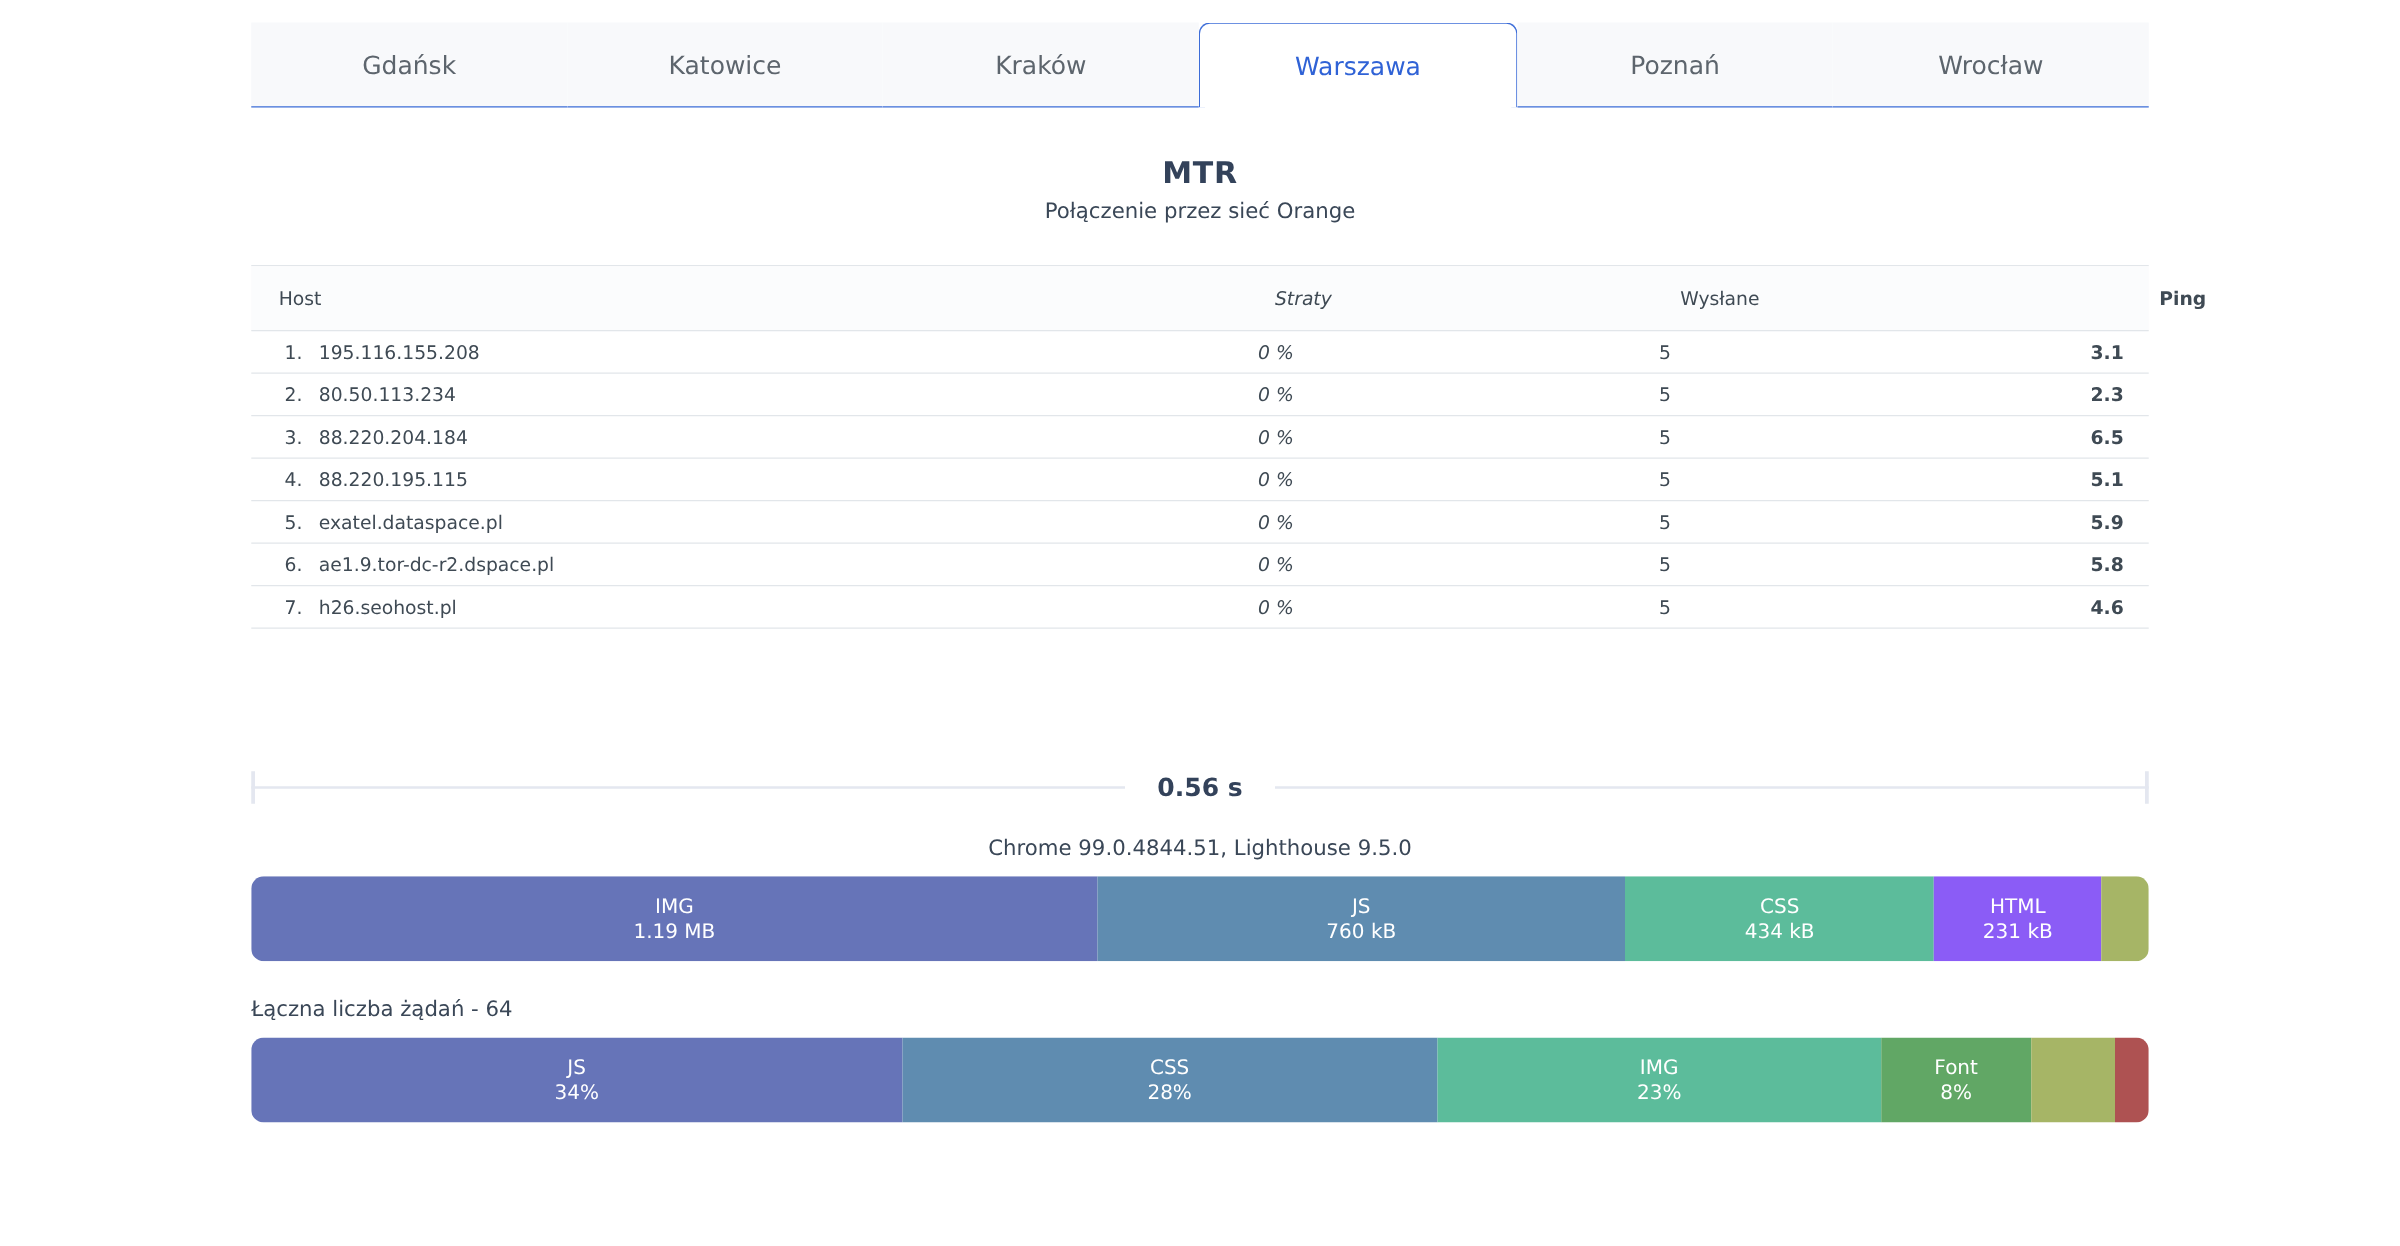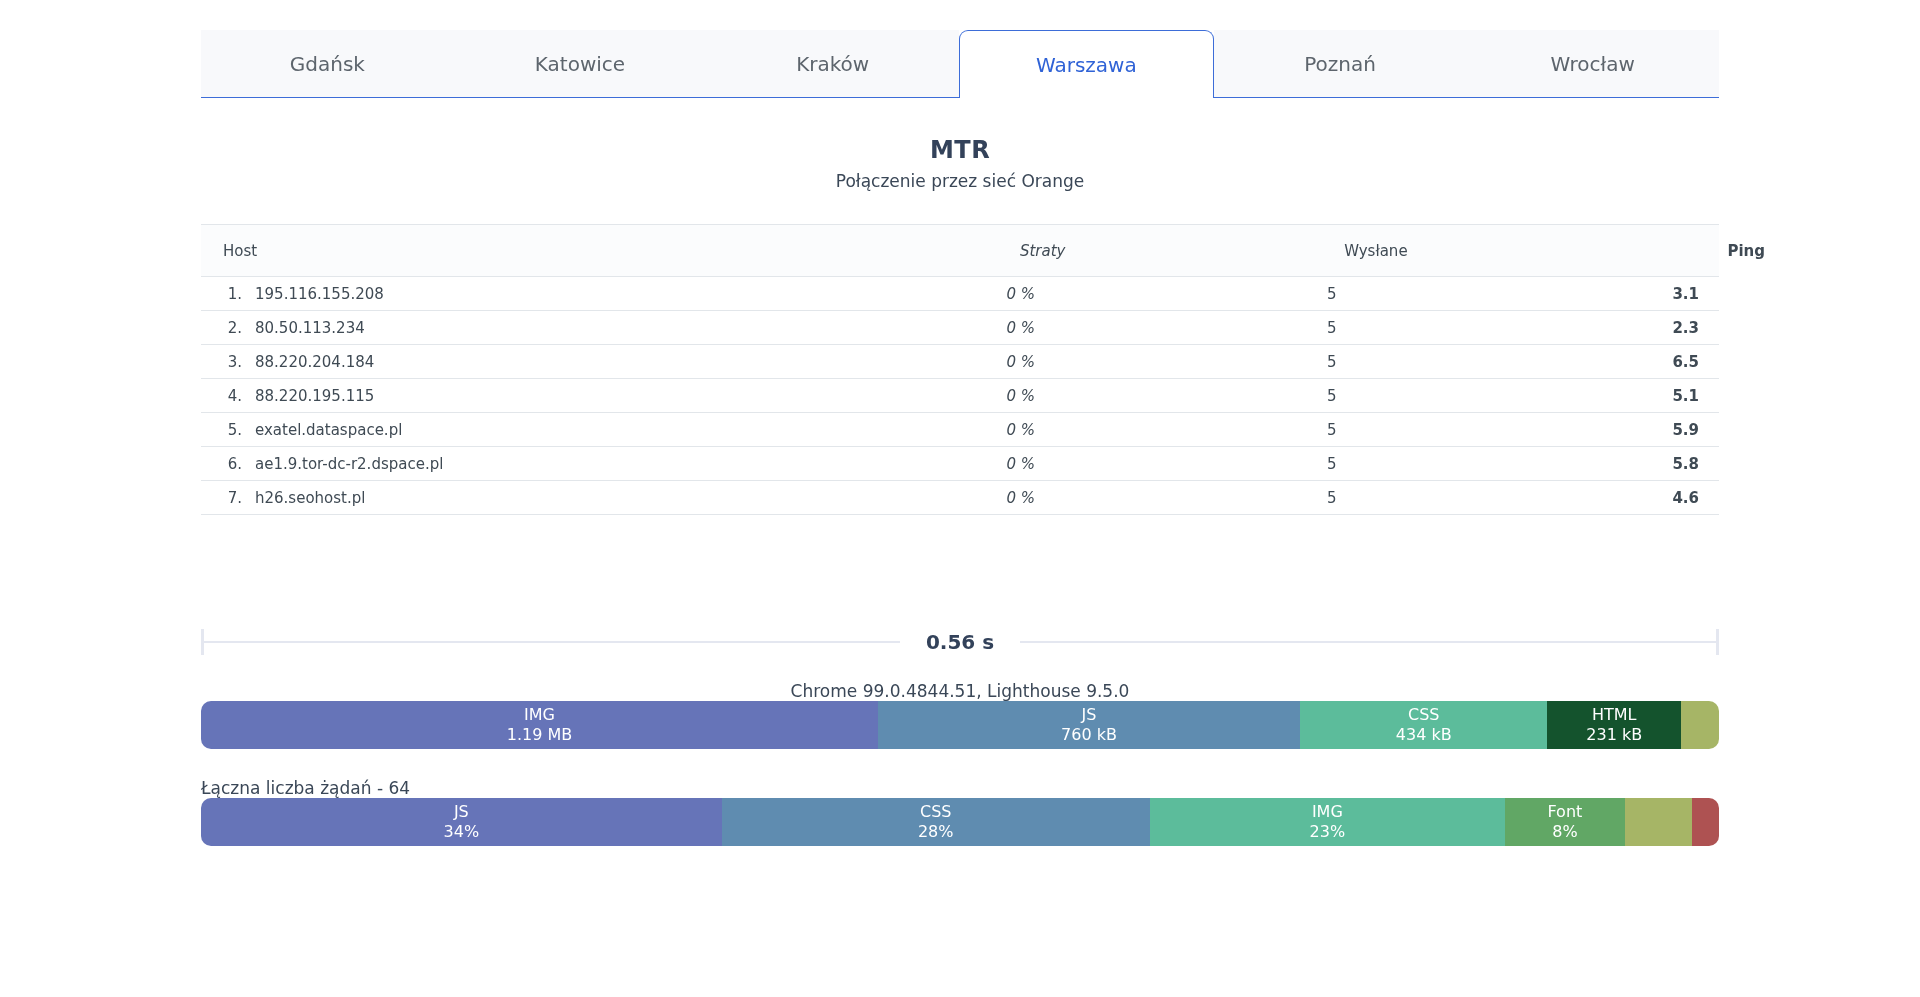--- a/index.html
+++ b/index.html
@@ -4,21 +4,21 @@
 <style>
   * { box-sizing: border-box; margin: 0; padding: 0; }
   html, body { background: #ffffff; }
   body {
     font-family: "DejaVu Sans", "Liberation Sans", sans-serif;
     color: #3a4757;
     width: 1920px;
     height: 997px;
     overflow: hidden;
   }
-  .container { width: 1518px; margin: 0 auto; padding-top: 30px; }
+  .container { width: 1518px; margin: 0 auto; padding-top: 18px; }
 
   
   .tabs { display: flex; }
   .tab {
     flex: 1 1 0;
     height: 68px;
     display: flex; align-items: center; justify-content: center;
     font-size: 20px;
     color: #5d656d;
     background: #f8f9fb;
@@ -60,21 +60,21 @@
     position: relative; z-index: 1; display: inline-block;
     background: #ffffff; padding: 3px 26px 0 26px;
     font-size: 20px; font-weight: 700; color: #33425a;
   }
   .timeline-label { text-align: center; font-size: 17px; color: #3a4757; margin-top: 8px; }
   .env-line { text-align: center; font-size: 17px; color: #3a4757; margin-top: 24px; }
 
   
   .bar-label { font-size: 17px; color: #3a4757; margin-top: 29px; }
   .stack-bar {
-    display: flex; height: 48px; 
+    display: flex; height: 68px; margin-top: 12px;
     border-radius: 10px; overflow: hidden;
   }
   .seg {
     display: flex; flex-direction: column; align-items: center; justify-content: center;
     color: #ffffff; font-size: 16px; line-height: 1.25; overflow: hidden; white-space: nowrap;
   }
 </style>
 </head>
 <body>
 
@@ -162,21 +162,21 @@
         <div>1.19 MB</div>
       </div>
       <div class="seg" style="width: 27.8%; background: rgb(95, 140, 176);">
         <div>JS</div>
         <div>760 kB</div>
       </div>
       <div class="seg" style="width: 16.3%; background: rgb(92, 188, 155);">
         <div>CSS</div>
         <div>434 kB</div>
       </div>
-      <div class="seg" style="width: 8.8%; background: #14532d;">
+      <div class="seg" style="width: 8.8%; background: #8b5cf6;">
         <div>HTML</div>
         <div>231 kB</div>
       </div>
       <div class="seg" style="width: 2.5%; background: rgb(166, 181, 102);"></div>
     </div>
 
   <div class="bar-label">Łączna liczba żądań - 64</div>
   <div class="stack-bar" id="req-bar">
       <div class="seg" style="width: 34.3%; background: rgb(102, 116, 184);">
         <div>JS</div>

